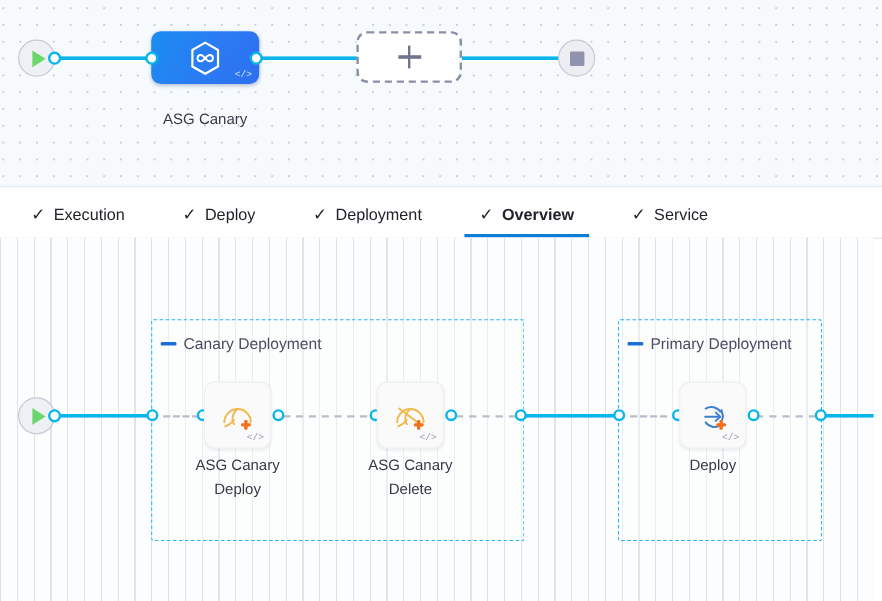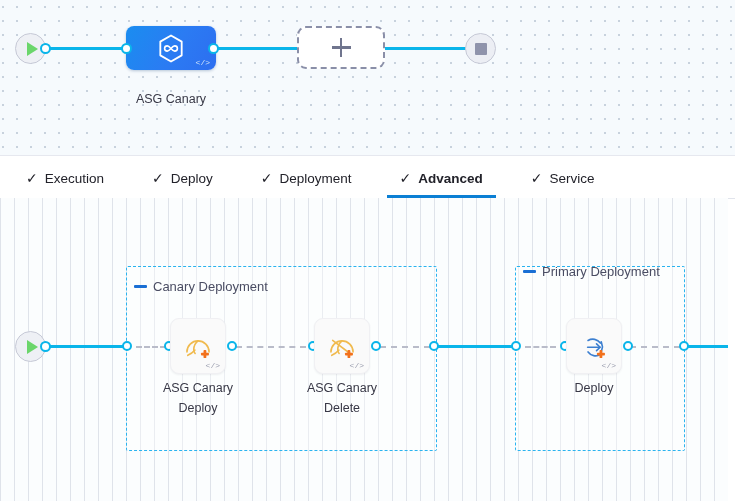--- a/index.html
+++ b/index.html
@@ -188,39 +188,39 @@
       <div class="tab">
         <span class="chk">✓</span>
         <span>Deploy</span>
       </div>
       <div class="tab">
         <span class="chk">✓</span>
         <span>Deployment</span>
       </div>
       <div class="tab active">
         <span class="chk">✓</span>
-        <span>Advanced</span>
+        <span>Overview</span>
       </div>
       <div class="tab">
         <span class="chk">✓</span>
         <span>Service</span>
       </div>
     </div>
   </div>
 
   <div class="exec-canvas">
 
     <div class="group-box" style="left:126px;top:68px;width:311px;height:185px;"></div>
     <div class="group-box" style="left:515px;top:68px;width:170px;height:185px;"></div>
 
     <div class="group-label" style="left:134px;top:81px;">
       <span class="group-dash"></span>
       <span>Canary Deployment</span>
     </div>
-    <div class="group-label" style="left:523px;top:66px;">
+    <div class="group-label" style="left:523px;top:81px;">
       <span class="group-dash"></span>
       <span>Primary Deployment</span>
     </div>
 
     <div class="wire" style="left:44px;top:147px;width:86px;"></div>
     <div class="wire" style="left:433px;top:147px;width:86px;"></div>
     <div class="wire" style="left:684px;top:147px;width:51px;"></div>
 
     <div class="dashline" style="left:136px;top:148px;width:30px;"></div>
     <div class="dashline" style="left:236px;top:148px;width:70px;"></div>

